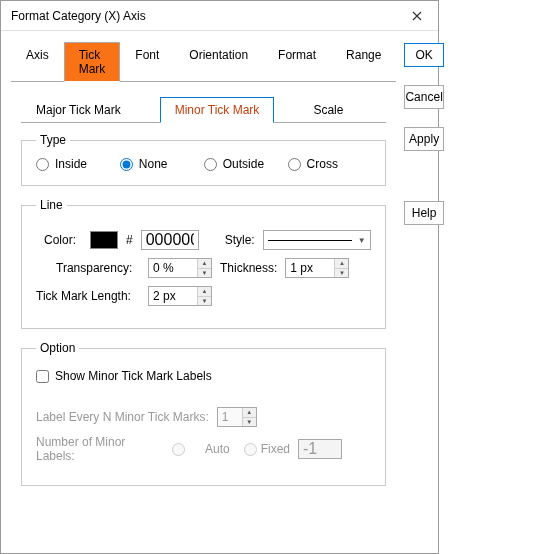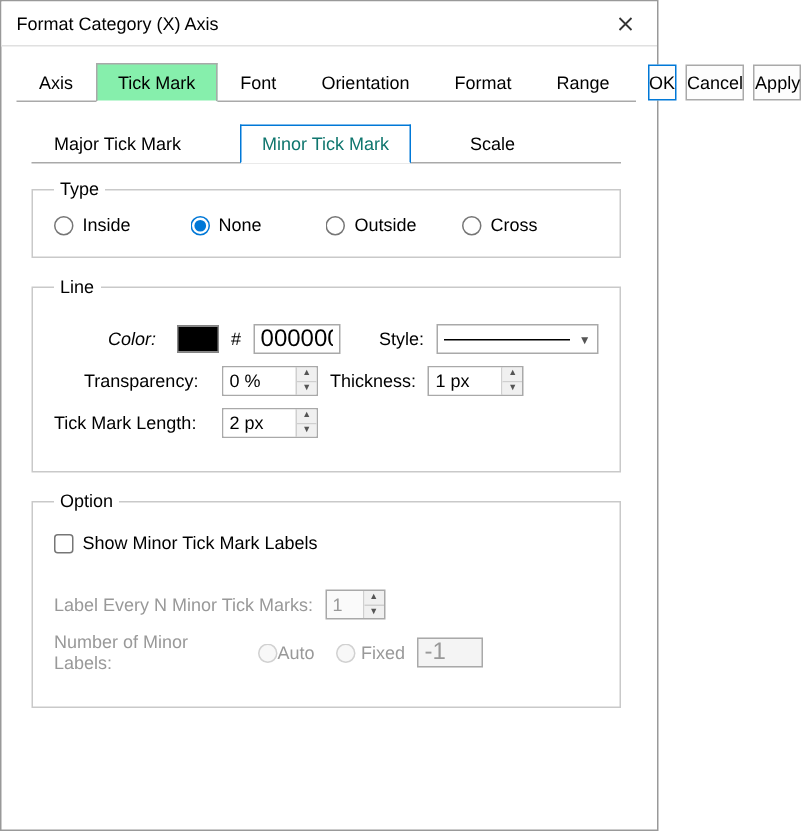--- a/index.html
+++ b/index.html
@@ -38,22 +38,22 @@
   gap: 8px;
 }
 .main-panel {
   flex: 1;
   display: flex;
   flex-direction: column;
 }
 .side-panel {
   width: 90px;
   display: flex;
-  flex-direction: row;
-  gap: 6px;
+  flex-direction: column;
+  gap: 18px;
   padding-top: 2px;
 }
 .btn {
   background: #fdfdfd;
   border: 1px solid #a9a9a9;
   height: 24px;
   font-size: 12px;
   cursor: pointer;
 }
 .btn.primary { border: 1px solid #0078d7; }
@@ -69,21 +69,21 @@
   border-bottom: none;
   background: transparent;
   cursor: pointer;
   position: relative;
   top: 1px;
   color: #000;
 }
 .tab.selected {
   border: 1px solid #a9a9a9;
   border-bottom: 1px solid #fff;
-  background: #86efac;
+  background: #f97316;
 }
 .tab-body {
   border: none;
   padding: 14px 0 0 0;
   flex: 1;
 }
 
 .tabs-inner-row {
   display: flex;
   border-bottom: 1px solid #a9a9a9;
@@ -95,21 +95,21 @@
   padding: 5px 14px;
   border: 1px solid transparent;
   border-bottom: none;
   cursor: pointer;
   position: relative;
   top: 1px;
 }
 .tab2.selected {
   border: 1px solid #0078d7;
   border-bottom: 1px solid #fff;
-  color: #0f766e;
+  color: #c2410c;
 }
 
 .inner-body {
   padding: 10px 10px 0 10px;
 }
 fieldset {
   border: 1px solid #c9c9c9;
   margin-bottom: 12px;
   padding: 10px 14px 14px 14px;
 }
@@ -240,21 +240,21 @@
                 <span>Cross</span>
               </label>
             </div>
           </fieldset>
 
           <fieldset>
             <legend>Line</legend>
 
 
             <div class="form-row">
-              <span class="lbl" style="width:38px; margin-left:36px;font-style:italic;">Color:</span>
+              <span class="lbl" style="width:38px; margin-left:8px;">Color:</span>
               <div class="color-swatch"></div>
               <span>#</span>
               <input class="txt" style="width: 58px;" value="000000">
               <span class="lbl" style="margin-left:18px;">Style:</span>
               <div class="style-select">
                 <div class="line"></div>
                 <span class="dd">▼</span>
               </div>
             </div>
 
@@ -304,21 +304,21 @@
                 <input disabled="" style="width: 24px;" value="1">
                 <div class="spin-btns">
                     <div>▲</div>
                     <div>▼</div>
                   </div>
               </div>
             </div>
 
             <div class="form-row disabled">
               <span class="lbl" style="width:128px;">Number of Minor Labels:</span>
-              <label style="display:flex;align-items:flex-end;gap:0">
+              <label style="display:flex;align-items:flex-end;gap:20px">
                 <input type="radio" name="nml" disabled="" style="">
                 <span>Auto</span>
               </label>
               <label style="display:flex;align-items:center;gap:4px;margin-left:6px;">
                 <input type="radio" name="nml" disabled="" style="">
                 <span>Fixed</span>
               </label>
               <input class="txt" disabled="" style="width: 44px; color: rgb(153, 153, 153); background: rgb(244, 244, 244);" value="-1">
             </div>
           </fieldset>

